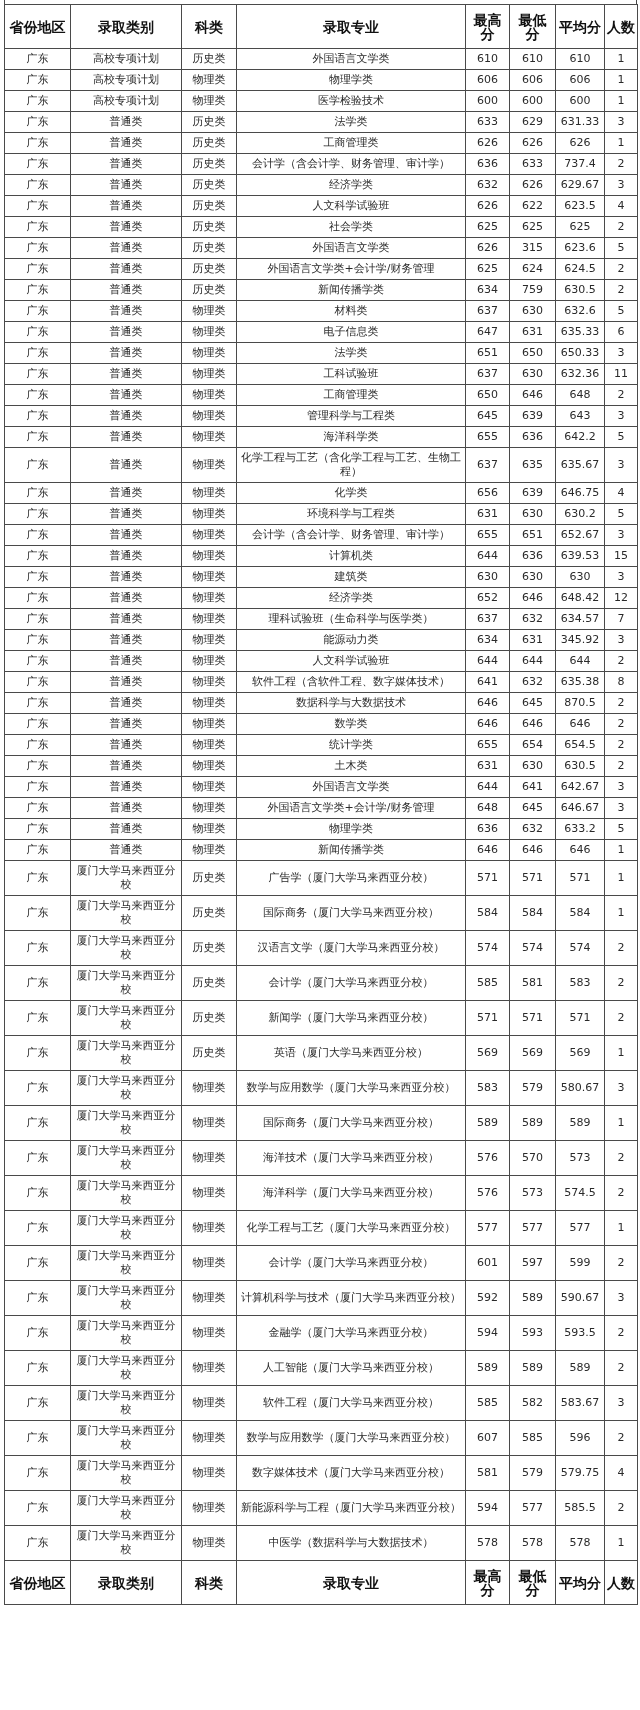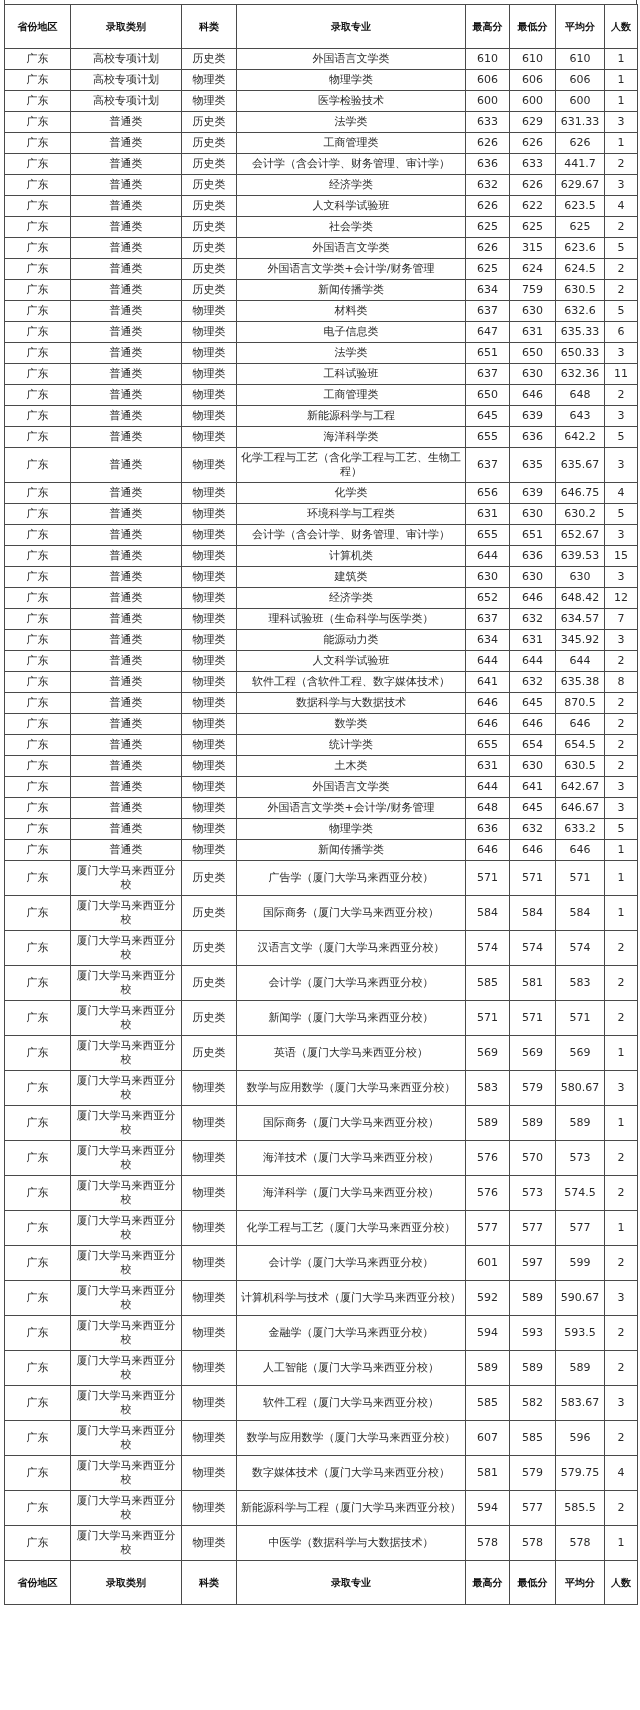--- a/index.html
+++ b/index.html
@@ -2,21 +2,21 @@
 <html><head>
 <meta charset="utf-8">
 <style>
   html, body { margin: 0; padding: 0; background: #ffffff; }
   body { width: 640px; height: 1710px; overflow: hidden; position: relative;
          font-family: "DejaVu Sans", "Liberation Sans", sans-serif; color: #222; }
   .wrap { position: absolute; left: 4px; top: 4px; }
   table { border-collapse: collapse; table-layout: fixed; width: 633px; }
   td, th { border: 1px solid #4a4a4a; text-align: center; vertical-align: middle;
            font-size: 11px; line-height: 14px; padding: 0 2px; font-weight: normal; color: #2a2a2a; }
-  th { font-weight: bold; font-size: 10px; height: 43px; color: #111; }
+  th { font-weight: bold; font-size: 14px; height: 43px; color: #111; }
   tr.r1 td { height: 20px; }
   tr.r2 td { height: 34px; }
   .top-edge { position: absolute; left: 4px; top: 0; width: 633px; height: 4px;
               border-left: 1px solid #4a4a4a; border-right: 1px solid #4a4a4a; box-sizing: border-box; }
 </style>
 </head>
 <body>
 
 <div class="top-edge"></div>
 <div class="wrap">
@@ -94,21 +94,21 @@
           <td>626</td>
           <td>1</td>
         </tr>
         <tr class="r1">
           <td>广东</td>
           <td>普通类</td>
           <td>历史类</td>
           <td>会计学（含会计学、财务管理、审计学）</td>
           <td>636</td>
           <td>633</td>
-          <td>441.7</td>
+          <td>737.4</td>
           <td>2</td>
         </tr>
         <tr class="r1">
           <td>广东</td>
           <td>普通类</td>
           <td>历史类</td>
           <td>经济学类</td>
           <td>632</td>
           <td>626</td>
           <td>629.67</td>
@@ -211,21 +211,21 @@
           <td>工商管理类</td>
           <td>650</td>
           <td>646</td>
           <td>648</td>
           <td>2</td>
         </tr>
         <tr class="r1">
           <td>广东</td>
           <td>普通类</td>
           <td>物理类</td>
-          <td>新能源科学与工程</td>
+          <td>管理科学与工程类</td>
           <td>645</td>
           <td>639</td>
           <td>643</td>
           <td>3</td>
         </tr>
         <tr class="r1">
           <td>广东</td>
           <td>普通类</td>
           <td>物理类</td>
           <td>海洋科学类</td>

